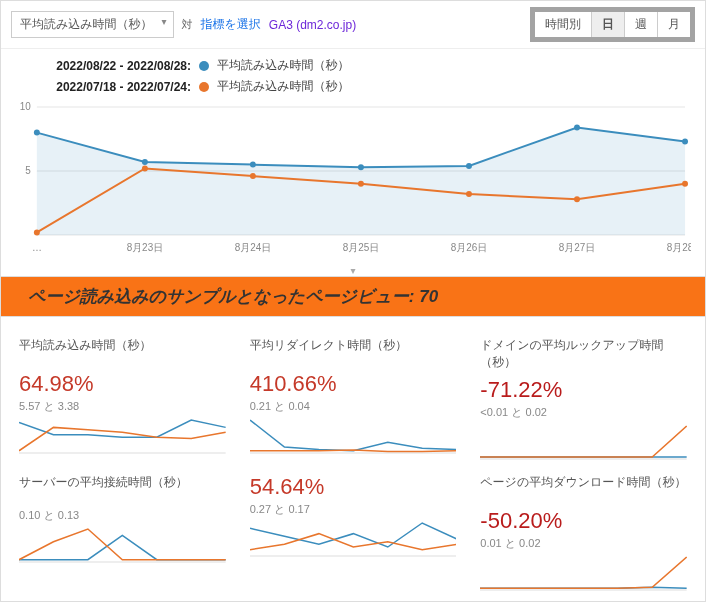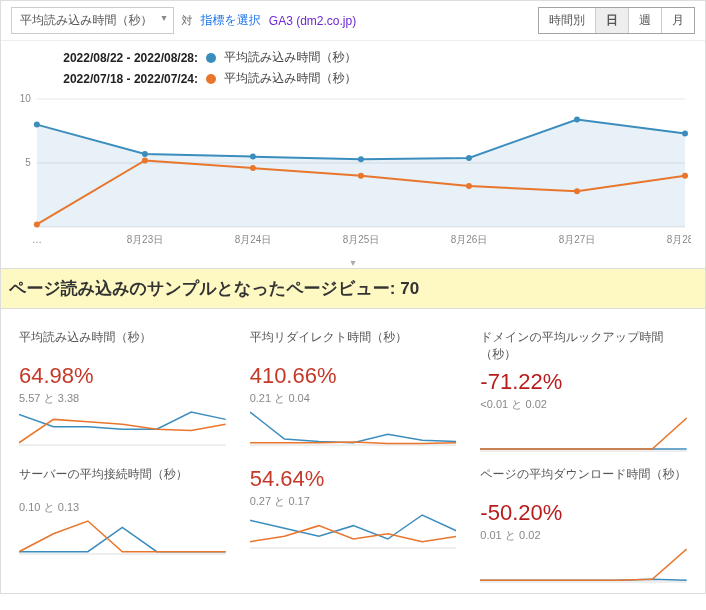--- a/index.html
+++ b/index.html
@@ -5,42 +5,42 @@
   * { box-sizing: border-box; margin: 0; padding: 0; }
   body { font-family: Arial, "Hiragino Sans", "Meiryo", sans-serif; font-size: 12px; color: #333; background: #fff; width: 706px; }
   .wrap { border: 1px solid #ddd; }
   .toolbar { display: flex; align-items: center; padding: 6px 10px; gap: 8px; border-bottom: 1px solid #eee; }
   .metric-select { border: 1px solid #ccc; padding: 4px 20px 4px 8px; font-size: 12px; color: #555; background: #fff; position: relative; cursor: pointer; }
   .metric-select::after { content: "▾"; position: absolute; right: 6px; color: #888; font-size: 10px; }
   .vs-label { color: #666; font-size: 11px; }
   .link { color: #1a73e8; cursor: pointer; font-size: 12px; }
   .src { color: #6d28d9; font-size: 12px; }
   .spacer { flex: 1; }
-  .gran-group { display: flex; border: 1px solid #a3a3a3; }
+  .gran-group { display: flex; border: 5px solid #a3a3a3; }
   .gran-btn { padding: 4px 10px; font-size: 12px; border-right: 1px solid #ccc; background: #fff; cursor: pointer; color: #555; }
   .gran-btn:last-child { border-right: none; }
   .gran-btn.active { background: #eee; font-weight: bold; }
-  .legend-area { padding: 8px 14px 0 22px; }
+  .legend-area { padding: 8px 14px 0 15px; }
   .legend-row { display: flex; align-items: center; gap: 8px; margin-bottom: 4px; }
   .legend-date { font-weight: bold; font-size: 12px; color: #222; min-width: 175px; text-align: right; }
   .swatch { width: 10px; height: 10px; border-radius: 50%; display: inline-block; }
   .sw-blue { background: #3b8dbd; }
   .sw-orange { background: #e8762d; }
   .legend-text { font-size: 12px; color: #444; }
   .chart-main { padding: 0 14px 6px 14px; position: relative; background: #fff; }
   .chart-svg { width: 100%; height: 160px; display: block; }
   .axis-text { font-size: 10px; fill: #888; }
   .grid-line { stroke: #e5e5e5; stroke-width: 1; }
   .line-blue { stroke: #3b8dbd; stroke-width: 2; fill: none; }
   .line-orange { stroke: #e8762d; stroke-width: 2; fill: none; }
   .area-blue { fill: rgba(59,141,189,0.12); }
   .dot-blue { fill: #3b8dbd; }
   .dot-orange { fill: #e8762d; }
   .expand-handle { text-align: center; color: #aaa; font-size: 10px; padding: 0; }
-  .headline-bar { border-top: 1px solid #ddd; border-bottom: 1px solid #ddd; background: #fef9c3; padding: 8px 8px; }
+  .headline-bar { border-top: 1px solid #ddd; border-bottom: 1px solid #ddd; background: #f97316; padding: 8px 27px; font-style: italic; }
   .headline { font-size: 17px; font-weight: bold; color: #333; }
   .cards { display: grid; grid-template-columns: repeat(3, 1fr); gap: 0; padding: 10px 6px 6px 6px; }
   .card { padding: 10px 12px 4px 12px; }
   .card-title { font-size: 12px; color: #555; margin-bottom: 6px; min-height: 28px; }
   .card-pct { font-size: 22px; font-weight: normal; margin-bottom: 2px; }
   .pct-up { color: #c53929; }
   .pct-down { color: #b91c1c; }
   .card-sub { font-size: 11px; color: #888; margin-bottom: 4px; }
   .spark { width: 100%; height: 36px; display: block; }
   .spark-blue { stroke: #3b8dbd; stroke-width: 1.5; fill: none; }

